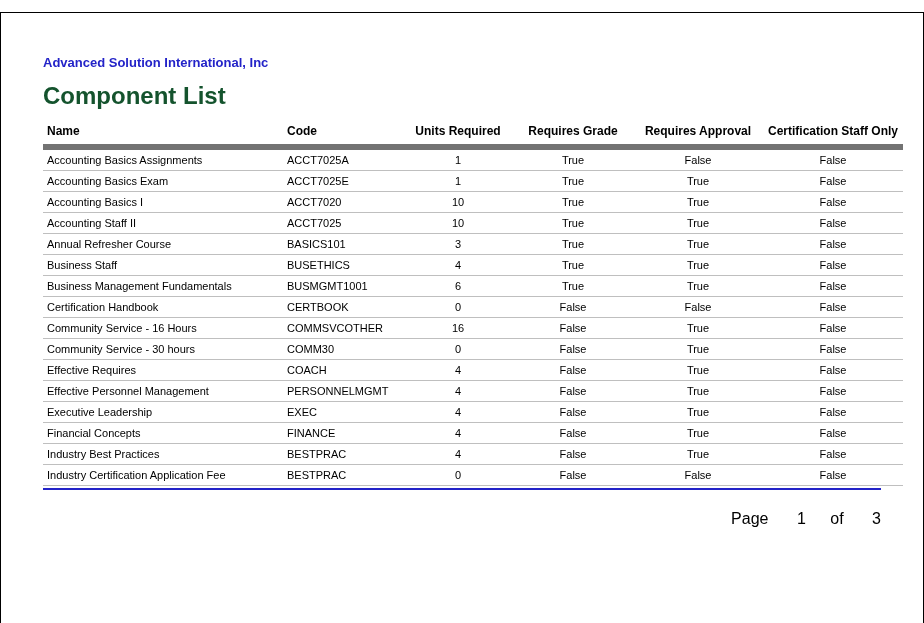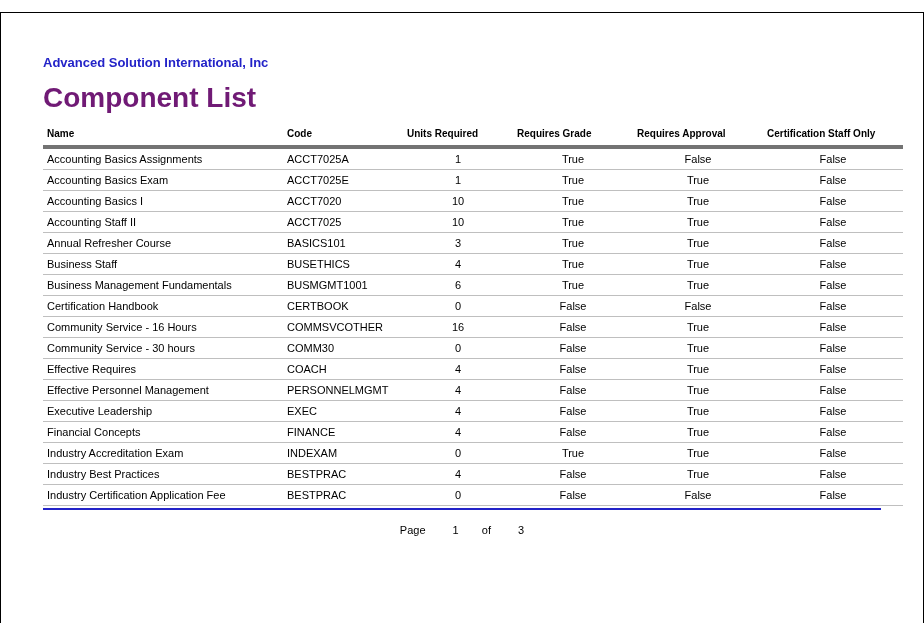--- a/index.html
+++ b/index.html
@@ -17,61 +17,61 @@
     position: relative;
     padding: 18px 42px 0 42px;
   }
   .company {
     color: #2323C8;
     font-size: 13px;
     font-weight: bold;
     margin: 24px 0 12px 0;
   }
   .title {
-    color: #701a75;
-    font-size: 28px;
+    color: #14532d;
+    font-size: 24px;
     font-weight: bold;
     margin: 0 0 10px 0;
   }
   table {
     width: 100%;
     border-collapse: collapse;
     table-layout: fixed;
   }
   thead th {
     text-align: left;
-    font-size: 10px;
+    font-size: 12px;
     font-weight: bold;
     color: #000;
     padding: 4px 4px 6px 4px;
-    border-bottom: 4px solid #737373;
+    border-bottom: 6px solid #737373;
     white-space: nowrap;
   }
-  thead th.center { text-align: left; }
+  thead th.center { text-align: center; }
   tbody td {
     font-size: 11px;
     color: #000;
     padding: 4px 4px;
     vertical-align: top;
     border-bottom: 1px solid #bfbfbf;
   }
   tbody td.center { text-align: center; }
   tbody td.code { word-break: break-all; }
   .col-name   { width: 240px; }
   .col-code   { width: 120px; }
   .col-units  { width: 110px; }
   .col-grade  { width: 120px; }
   .col-appr   { width: 130px; }
   .col-staff  { width: 140px; }
   .footer-line {
     border-top: 2px solid #2323C8;
     margin-top: 2px;
-    padding-top: 14px;
-    font-size: 11px;
-    text-align: center;
+    padding-top: 20px;
+    font-size: 16px;
+    text-align: right;
   }
   .footer-line span { display: inline-block; }
   .pglabel { margin-right: 24px; }
   .pgnum   { margin-right: 20px; }
   .pgof    { margin-right: 24px; }
 </style>
 </head>
 <body>
 
 <div class="page">
@@ -207,28 +207,20 @@
         </tr>
         <tr>
           <td>Financial Concepts</td>
           <td class="code">FINANCE</td>
           <td class="center">4</td>
           <td class="center">False</td>
           <td class="center">True</td>
           <td class="center">False</td>
         </tr>
         <tr>
-          <td>Industry Accreditation Exam</td>
-          <td class="code">INDEXAM</td>
-          <td class="center">0</td>
-          <td class="center">True</td>
-          <td class="center">True</td>
-          <td class="center">False</td>
-        </tr>
-        <tr>
           <td>Industry Best Practices</td>
           <td class="code">BESTPRAC</td>
           <td class="center">4</td>
           <td class="center">False</td>
           <td class="center">True</td>
           <td class="center">False</td>
         </tr>
         <tr>
           <td>Industry Certification Application Fee</td>
           <td class="code">BESTPRAC</td>

